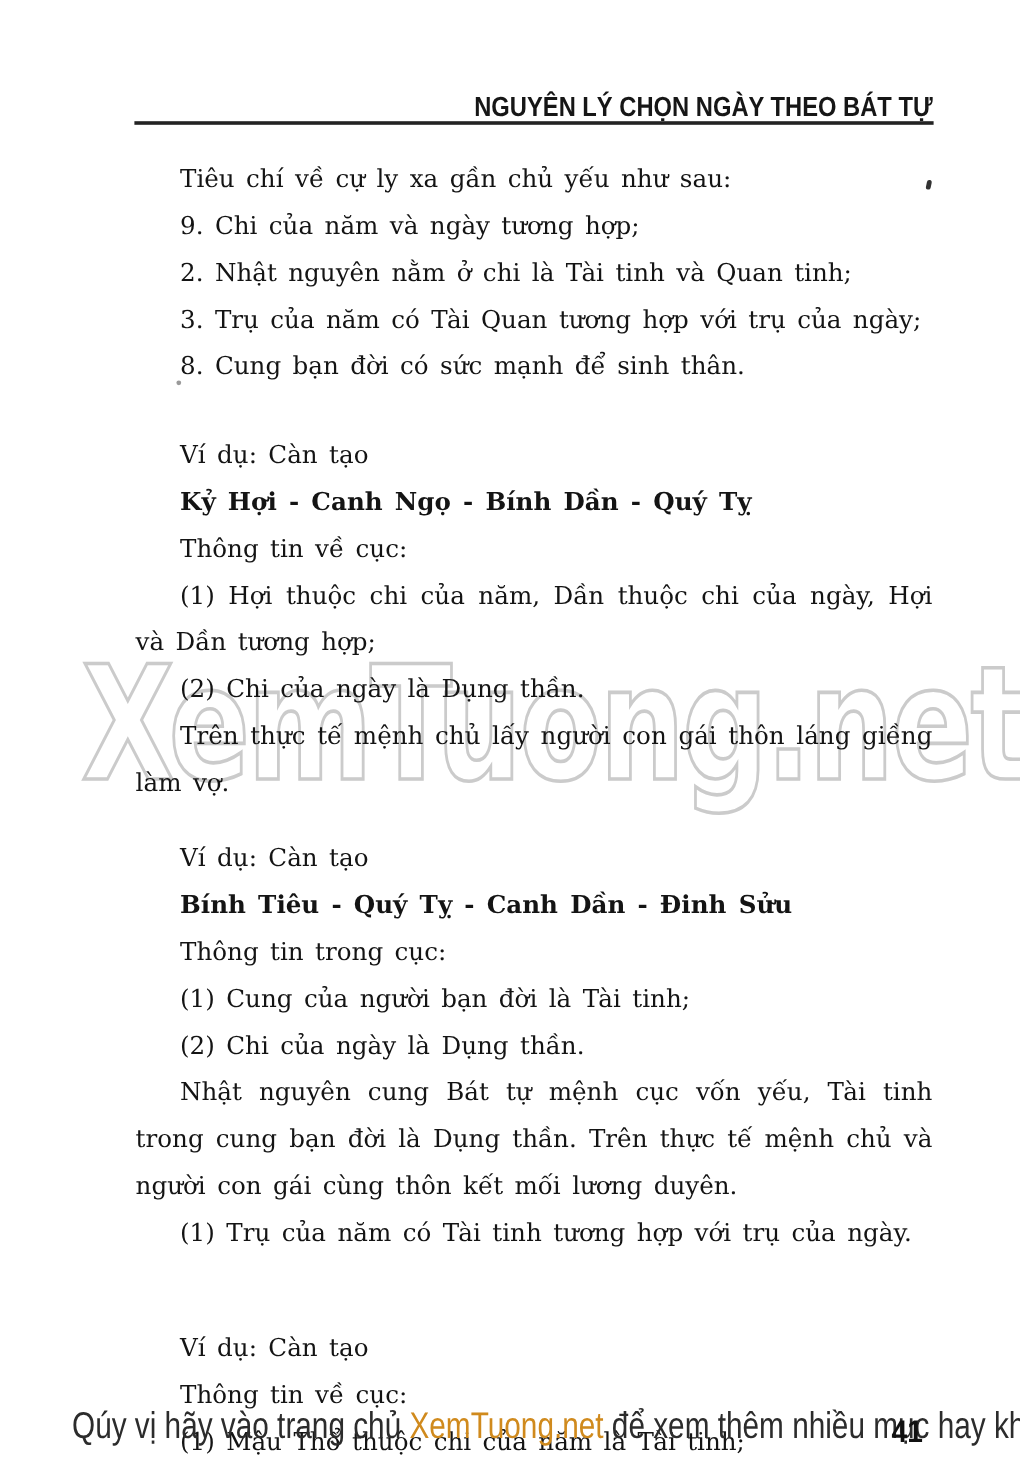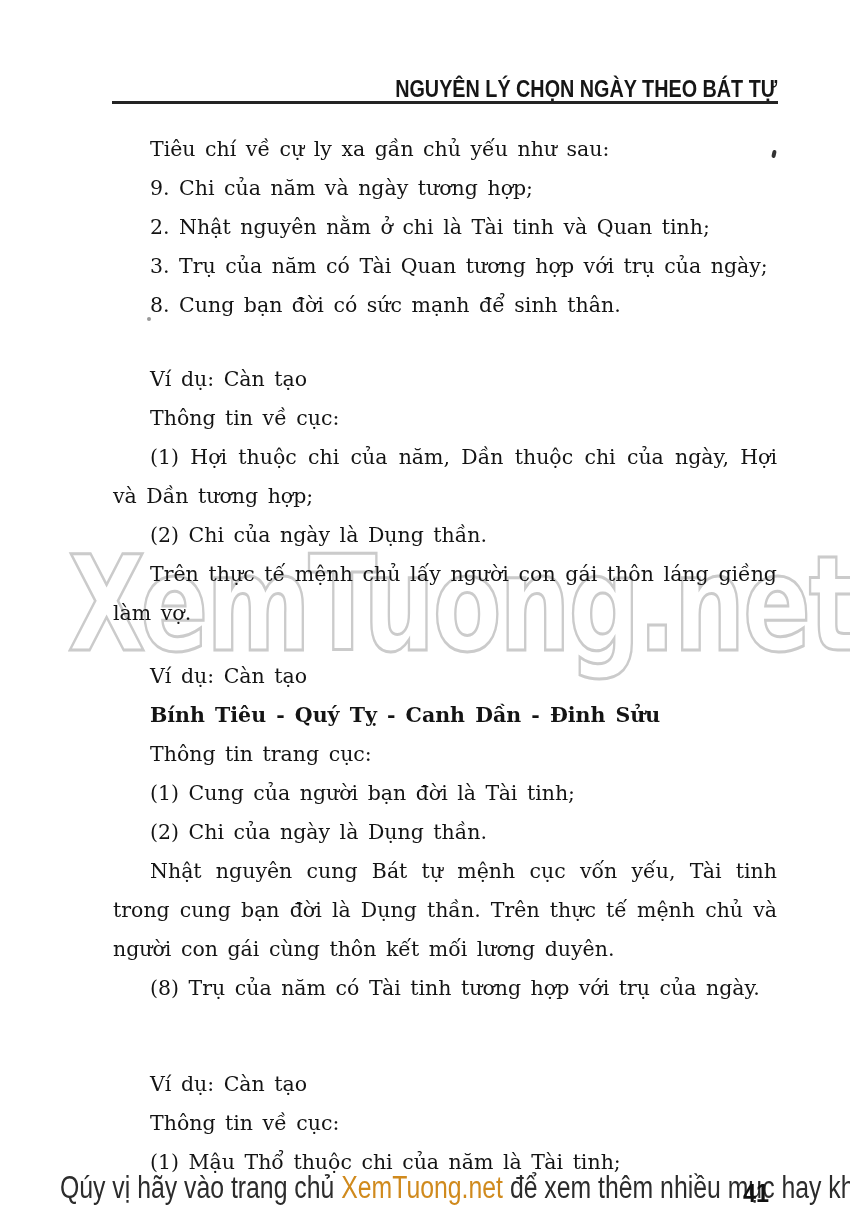--- a/index.html
+++ b/index.html
@@ -119,34 +119,35 @@
 
   <div class="content">
     <p>Tiêu chí về cự ly xa gần chủ yếu như sau:</p>
     <p>9. Chi của năm và ngày tương hợp;</p>
     <p>2. Nhật nguyên nằm ở chi là Tài tinh và Quan tinh;</p>
     <p>3. Trụ của năm có Tài Quan tương hợp với trụ của ngày;</p>
     <p>8. Cung bạn đời có sức mạnh để sinh thân.</p>
 
     <section class="ex1">
       <p>Ví dụ: Càn tạo</p>
+      <p class="pillars">Kỷ Hợi - Canh Ngọ - Bính Dần - Quý Tỵ</p>
       <p>Thông tin về cục:</p>
       <p>(1) Hợi thuộc chi của năm, Dần thuộc chi của ngày, Hợi và Dần tương hợp;</p>
       <p>(2) Chi của ngày là Dụng thần.</p>
       <p>Trên thực tế mệnh chủ lấy người con gái thôn láng giềng làm vợ.</p>
     </section>
 
     <section class="ex2">
       <p>Ví dụ: Càn tạo</p>
       <p class="pillars">Bính Tiêu - Quý Tỵ - Canh Dần - Đinh Sửu</p>
-      <p>Thông tin trang cục:</p>
+      <p>Thông tin trong cục:</p>
       <p>(1) Cung của người bạn đời là Tài tinh;</p>
       <p>(2) Chi của ngày là Dụng thần.</p>
       <p>Nhật nguyên cung Bát tự mệnh cục vốn yếu, Tài tinh trong cung bạn đời là Dụng thần. Trên thực tế mệnh chủ và người con gái cùng thôn kết mối lương duyên.</p>
-      <p>(8) Trụ của năm có Tài tinh tương hợp với trụ của ngày.</p>
+      <p>(1) Trụ của năm có Tài tinh tương hợp với trụ của ngày.</p>
     </section>
 
     <section class="ex3">
       <p>Ví dụ: Càn tạo</p>
       <p>Thông tin về cục:</p>
       <p>(1) Mậu Thổ thuộc chi của năm là Tài tinh;</p>
     </section>
   </div>
 
   <div class="footer"><span>Qúy vị hãy vào trang chủ </span><a href="#" class="brand">XemTuong.net</a><span> để xem thêm nhiều mục hay khác</span></div>

